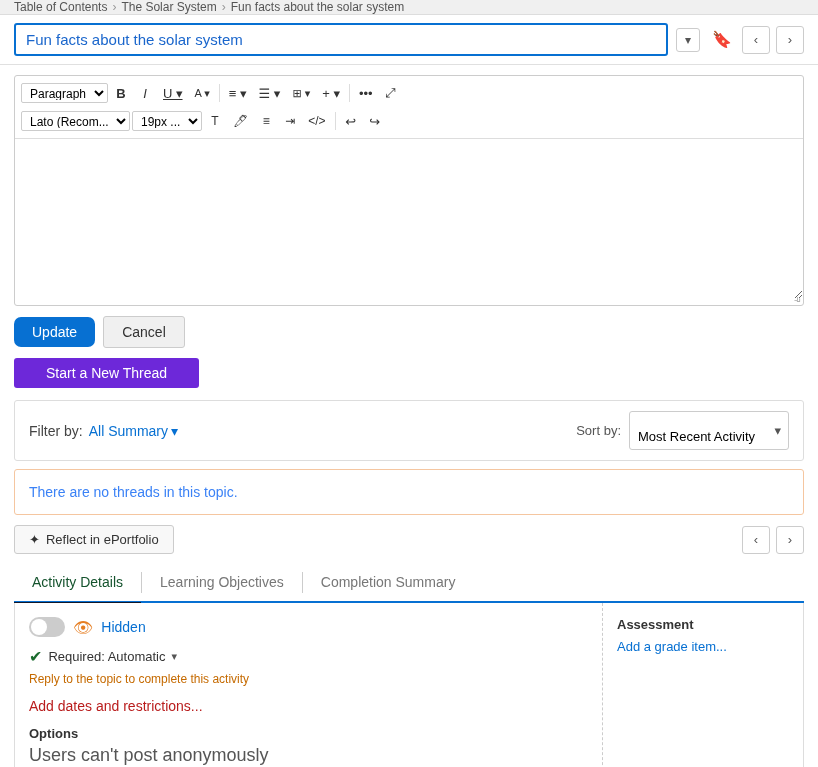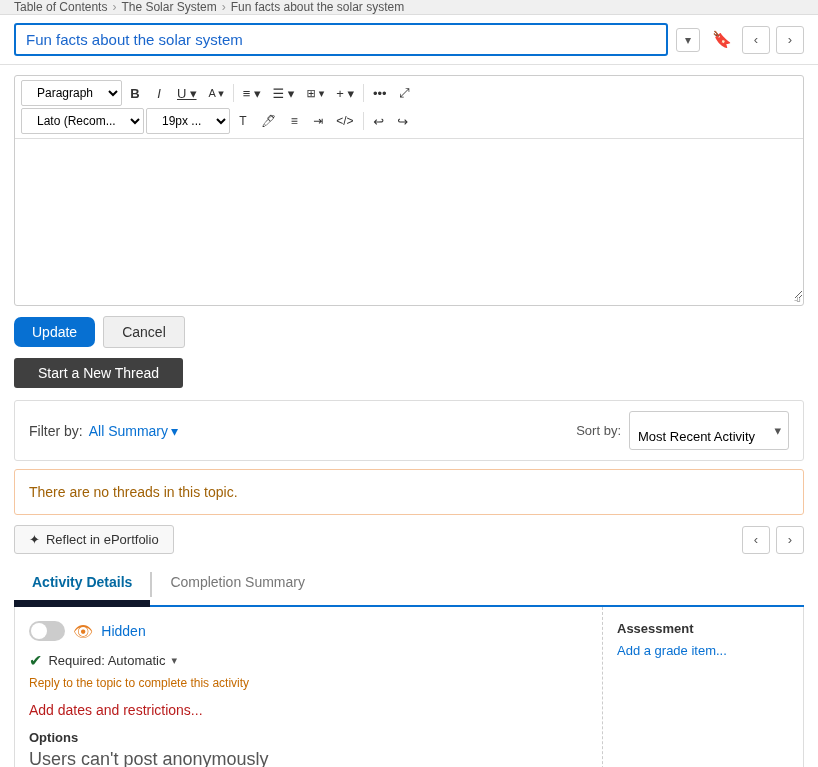--- a/index.html
+++ b/index.html
@@ -17,57 +17,57 @@
     .title-input { flex: 1; border: 2px solid #0770d2; border-radius: 3px; padding: 6px 10px; font-size: 15px; color: #1a66cc; outline: none; }
     .header-icons { display: flex; align-items: center; gap: 6px; margin-left: auto; }
     .chevron-down-btn { background: #fff; border: 1px solid #ccc; border-radius: 3px; padding: 4px 8px; cursor: pointer; font-size: 12px; color: #555; }
     .bookmark-icon { font-size: 16px; color: #555; cursor: pointer; margin: 0 4px; }
     .nav-btn { background: #fff; border: 1px solid #ccc; border-radius: 3px; width: 28px; height: 28px; cursor: pointer; display: flex; align-items: center; justify-content: center; font-size: 13px; color: #555; }
 
     
     .editor-wrapper { margin: 10px 14px; border: 1px solid #ccc; border-radius: 3px; }
     .editor-toolbar { display: flex; flex-direction: column; border-bottom: 1px solid #ddd; padding: 4px 6px; gap: 2px; }
     .toolbar-row { display: flex; align-items: center; gap: 2px; flex-wrap: nowrap; }
-    .tb-select { border: 1px solid #ccc; border-radius: 2px; padding: 2px 11px; font-size: 12px; background: #fff; cursor: pointer; height: 26px; }
+    .tb-select { border: 1px solid #ccc; border-radius: 2px; padding: 2px 4px; font-size: 12px; background: #fff; cursor: pointer; height: 20px; }
     .tb-btn { background: none; border: none; border-radius: 2px; padding: 3px 5px; cursor: pointer; font-size: 13px; color: #333; height: 26px; display: inline-flex; align-items: center; justify-content: center; min-width: 22px; }
     .tb-divider { width: 1px; height: 18px; background: #ddd; margin: 0 2px; }
     .tb-bold { font-weight: bold; }
     .tb-italic { font-style: italic; }
     .tb-underline { text-decoration: underline; }
     .editor-content { min-height: 160px; padding: 10px; background: #fff; resize: vertical; overflow: auto; position: relative; }
     .editor-resize { width: 100%; height: 6px; background: transparent; position: relative; }
     .editor-resize::after { content: '⌟'; position: absolute; right: 2px; bottom: 2px; font-size: 10px; color: #999; }
 
     
     .action-buttons { display: flex; gap: 8px; margin: 10px 14px; align-items: center; }
     .btn-update { background: #0770d2; color: #fff; border: none; border-radius: 7px; padding: 7px 18px; cursor: pointer; font-size: 14px; }
     .btn-cancel { background: #f0f0f0; color: #333; border: 1px solid #ccc; border-radius: 3px; padding: 7px 18px; cursor: pointer; font-size: 14px; }
-    .btn-new-thread { background: #404040; color: #fff; border: none; border-radius: 3px; padding: 7px 24px; cursor: pointer; font-size: 14px; margin: 0 14px 12px 14px; text-align: right; }
+    .btn-new-thread { background: #6d28d9; color: #fff; border: none; border-radius: 3px; padding: 7px 32px; cursor: pointer; font-size: 14px; margin: 0 14px 12px 14px; text-align: right; }
 
     
     .filter-sort-bar { margin: 0 14px; border: 1px solid #ddd; border-radius: 3px; padding: 10px 14px; display: flex; align-items: center; justify-content: space-between; }
     .filter-left { display: flex; align-items: center; gap: 6px; font-size: 14px; color: #444; }
     .filter-link { color: #0770d2; text-decoration: none; display: flex; align-items: center; gap: 3px; cursor: pointer; }
     .sort-right { display: flex; align-items: center; gap: 8px; font-size: 13px; color: #555; }
     .sort-select { border: 1px solid #ccc; border-radius: 3px; padding: 17px 28px 5px 8px; font-size: 13px; background: #fff; appearance: none; cursor: pointer; min-width: 160px; }
     .sort-select-wrapper { position: relative; display: inline-flex; align-items: center; }
     .sort-select-wrapper::after { content: '▾'; position: absolute; right: 8px; pointer-events: none; color: #555; }
 
     
-    .no-threads { margin: 8px 14px; border: 1px solid #f5c6a0; border-radius: 3px; padding: 14px; color: #a16207; font-size: 14px; }
+    .no-threads { margin: 8px 14px; border: 1px solid #f5c6a0; border-radius: 3px; padding: 14px; color: #3b82f6; font-size: 14px; }
 
     
     .eportfolio-row { display: flex; align-items: center; justify-content: space-between; margin: 10px 14px 0 14px; }
     .btn-eportfolio { background: #f8f8f8; border: 1px solid #ccc; border-radius: 3px; padding: 6px 14px; cursor: pointer; font-size: 13px; color: #333; display: flex; align-items: center; gap: 6px; }
     .eport-nav { display: flex; gap: 6px; }
 
     
     .tabs-row { display: flex; border-bottom: 2px solid #0770d2; margin: 10px 14px 0 14px; }
     .tab { padding: 10px 18px; font-size: 14px; cursor: pointer; color: #777; border-bottom: 3px solid transparent; margin-bottom: -2px; }
-    .tab.active { color: #0369a1; font-weight: bold; border-bottom: 7px solid #0f172a; }
+    .tab.active { color: #14532d; font-weight: normal; border-bottom: 1px solid #0f172a; }
     .tab-divider { width: 1px; background: #ccc; margin: 8px 0; }
 
     
     .activity-content { display: flex; margin: 0 14px; border: 1px solid #ddd; border-top: none; }
     .activity-left { flex: 1; padding: 14px; border-right: 1px dashed #ccc; }
     .activity-right { width: 200px; padding: 14px; }
 
     .toggle-row { display: flex; align-items: center; gap: 8px; margin-bottom: 10px; }
     .toggle-switch { width: 36px; height: 20px; background: #ccc; border-radius: 10px; position: relative; cursor: pointer; display: inline-flex; align-items: center; padding: 2px; }
     .toggle-knob { width: 16px; height: 16px; background: #fff; border-radius: 50%; }
@@ -205,20 +205,21 @@
     <div class="eport-nav">
       <button class="nav-btn">‹</button>
       <button class="nav-btn">›</button>
     </div>
   </div>
 
   
   <div class="tabs-row">
     <div class="tab active">Activity Details</div>
     <div class="tab-divider"></div>
+    <div class="tab">Learning Objectives</div>
     <div class="tab-divider"></div>
     <div class="tab">Completion Summary</div>
   </div>
 
   
   <div class="activity-content">
     <div class="activity-left">
 
       <div class="toggle-row">
         <div class="toggle-switch">

